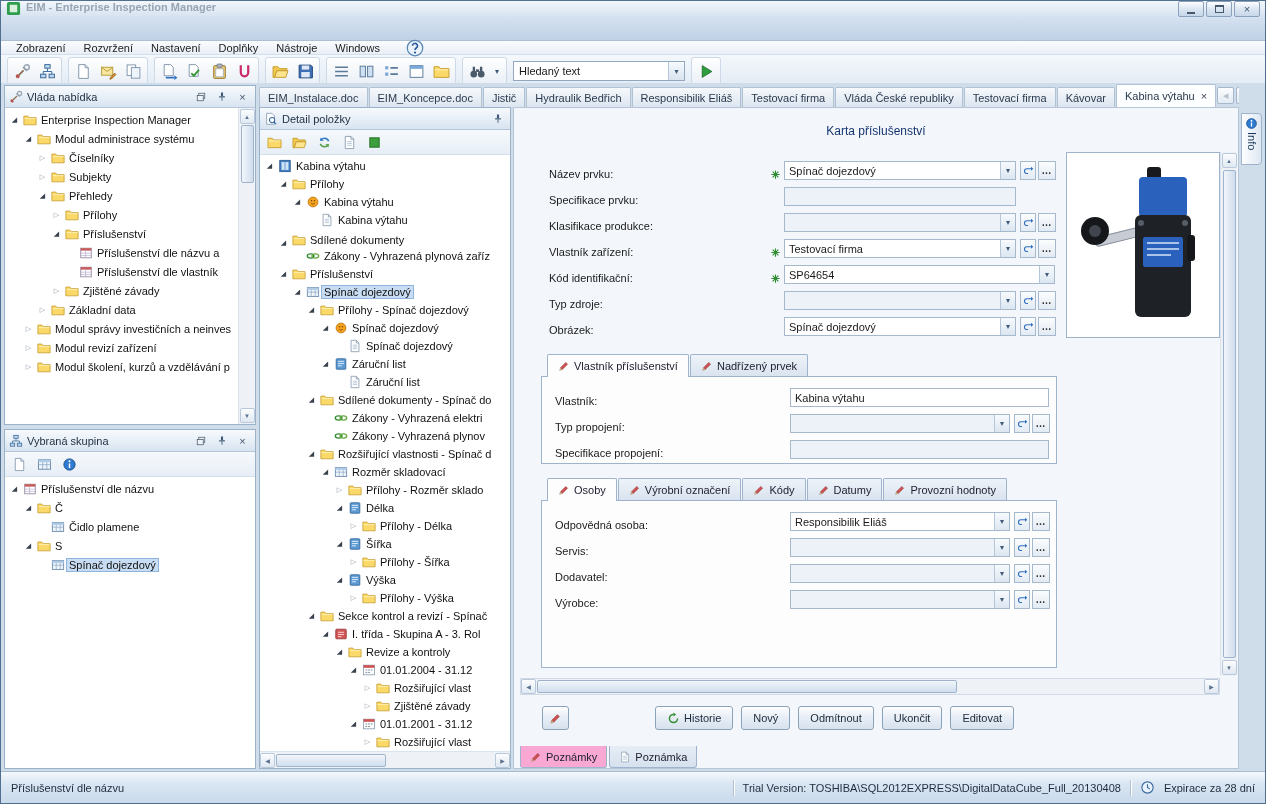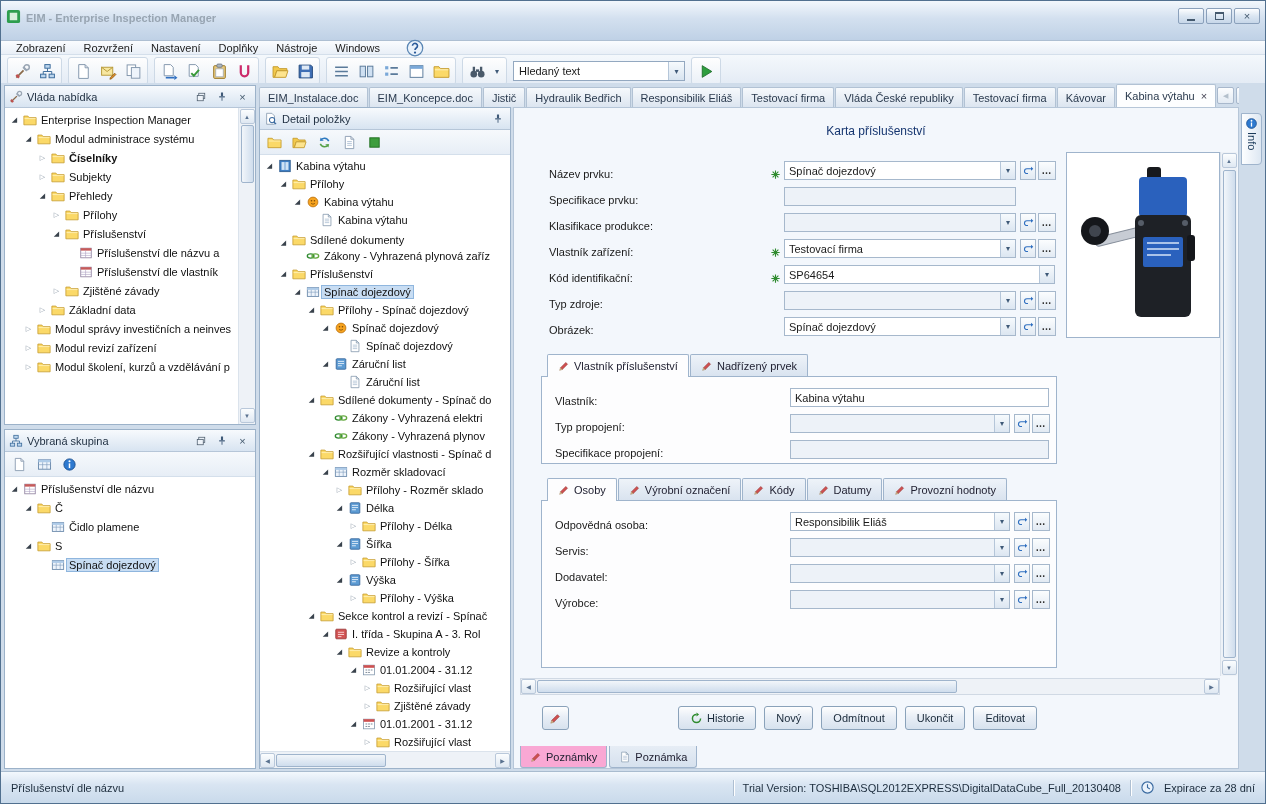--- a/index.html
+++ b/index.html
@@ -1,20 +1,20 @@
 <!DOCTYPE html>
 <html><head>
 <meta charset="utf-8">
 <style>
 *{margin:0;padding:0;box-sizing:border-box;}
 html,body{background:#8aa0b8;}
 body{font-family:"Liberation Sans","DejaVu Sans",sans-serif;font-size:11px;color:#1a1a1a;}
 .window{position:relative;width:1266px;height:804px;background:#cfdcea;border:1px solid #51708f;box-shadow:inset 0 0 0 2px #bcd0e8;overflow:hidden;}
 
-.titlebar{height:40px;background:linear-gradient(#f2f7fc,#d3e0ef 45%,#bfd1e6);display:flex;align-items:flex-end;padding:16px 5px;border-bottom:1px solid #aebfd2;}
+.titlebar{height:40px;background:linear-gradient(#f2f7fc,#d3e0ef 45%,#bfd1e6);display:flex;align-items:flex-start;padding:0 5px;border-bottom:1px solid #aebfd2;}
 .app-icon{width:15px;height:15px;display:flex;}
 .title-text{color:#98a5b2;font-weight:bold;margin-left:5px;flex:1;}
 .win-btns{display:flex;gap:2px;}
 .wbtn{width:26px;height:16px;border:1px solid #8aa0bb;border-radius:2px;background:linear-gradient(#fdfeff,#dbe6f2 50%,#c7d7e9);display:flex;align-items:center;justify-content:center;color:#44596e;font-size:11px;line-height:1;}
 .g-min{width:8px;height:2px;background:#44596e;margin-top:7px;}
 .g-max{width:9px;height:8px;border:1px solid #44596e;border-top-width:2px;}
 
 .menubar{height:14px;background:linear-gradient(#fafcfe,#e9eff7);border-bottom:1px solid #d4dfeb;display:flex;align-items:center;padding:0 6px;}
 .menu-item{padding:4px 9px;border-radius:2px;color:#222;}
 .help-btn{margin-left:16px;width:20px;height:20px;display:flex;align-items:center;justify-content:center;}
@@ -95,21 +95,21 @@
 #owner-body{height:88px;}
 #persons-body{height:168px;}
 .csbh{position:absolute;left:6px;top:570px;width:700px;}
 .csbh .thumb{width:420px;}
 .csbv{position:absolute;right:1px;top:44px;width:17px;height:524px;background:#eef2f7;border-left:1px solid #dbe3ec;display:flex;flex-direction:column;align-items:center;}
 .csbv .thumb{width:13px;flex:1;margin:1px 0;background:linear-gradient(90deg,#f2f6fa,#cfdded);border:1px solid #9fb4cc;border-radius:2px;}
 #btnrow{position:absolute;top:598px;left:0;display:flex;align-items:center;}
 .btn{height:24px;border:1px solid #8aa2ba;border-radius:3px;background:linear-gradient(#fefefe,#e8eef6 45%,#d7e2ee);display:flex;align-items:center;justify-content:center;gap:4px;color:#1a2a3a;padding:0 11px;margin-left:8px;}
 .btn svg{width:13px;height:13px;}
 .btn.pencil{margin-left:28px;width:27px;padding:0;}
-.btn.first{margin-left:109px;}
+.btn.first{margin-left:86px;}
 #notetabs{position:absolute;left:6px;top:638px;display:flex;gap:2px;}
 .ntab{height:22px;display:flex;align-items:center;gap:4px;padding:0 9px;border:1px solid #9fb4cc;border-top:none;border-radius:0 0 3px 3px;background:linear-gradient(#e6edf5,#d6e1ee);color:#223;}
 .ntab.active{background:#f9a8d4;}
 .ntab svg{width:12px;height:12px;}
 
 .info-strip{position:absolute;right:0;top:24px;width:26px;bottom:2px;}
 .info-tab{position:absolute;top:6px;left:2px;width:21px;height:52px;border:1px solid #9fb4cc;border-radius:0 4px 4px 0;background:linear-gradient(90deg,#fdfeff,#dde7f2);display:flex;flex-direction:column;align-items:center;padding-top:3px;gap:2px;}
 .info-tab svg{width:13px;height:13px;}
 .info-tab .vtxt{writing-mode:vertical-rl;color:#1a3a5a;}
 
@@ -344,21 +344,21 @@
             <div class="trow" style="padding-left: 17px;">
               <span class="tw open">◢</span>
               <span class="ic ti">
                 <svg viewBox="0 0 16 16">
                   <path d="M1 3.5h4.6l1.5 1.8H15v8.2H1z" fill="#fbd968" stroke="#c49a2c" stroke-width="0.9" stroke-linejoin="round"></path>
                   <path d="M1.8 6.4h12.6" stroke="#fff3c0" stroke-width="1" opacity="0.9"></path>
                 </svg>
               </span>
               <span class="tl">Modul administrace systému</span>
             </div>
-            <div class="trow" style="padding-left: 31px; font-weight: bold;">
+            <div class="trow" style="padding-left: 31px;">
               <span class="tw">▷</span>
               <span class="ic ti">
                 <svg viewBox="0 0 16 16">
                   <path d="M1 3.5h4.6l1.5 1.8H15v8.2H1z" fill="#fbd968" stroke="#c49a2c" stroke-width="0.9" stroke-linejoin="round"></path>
                   <path d="M1.8 6.4h12.6" stroke="#fff3c0" stroke-width="1" opacity="0.9"></path>
                 </svg>
               </span>
               <span class="tl">Číselníky</span>
             </div>
             <div class="trow" style="padding-left: 31px;">

